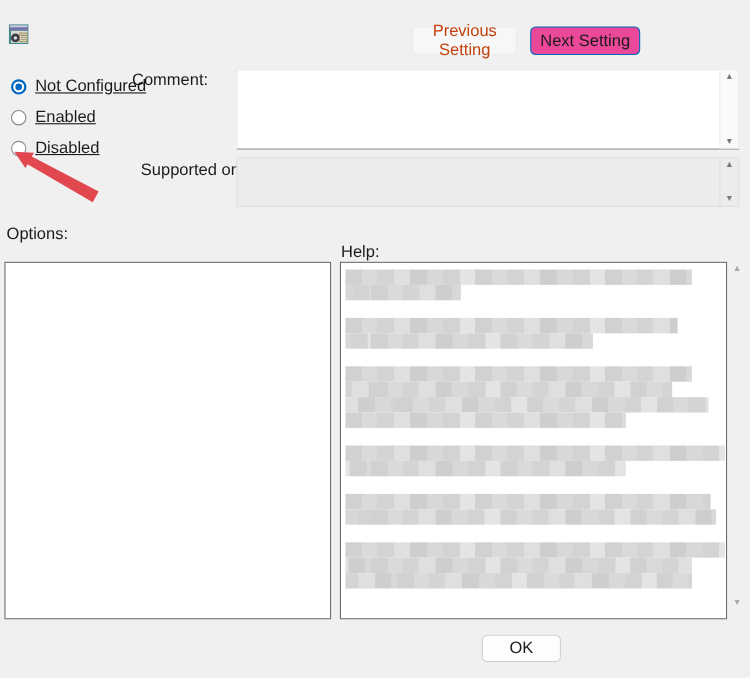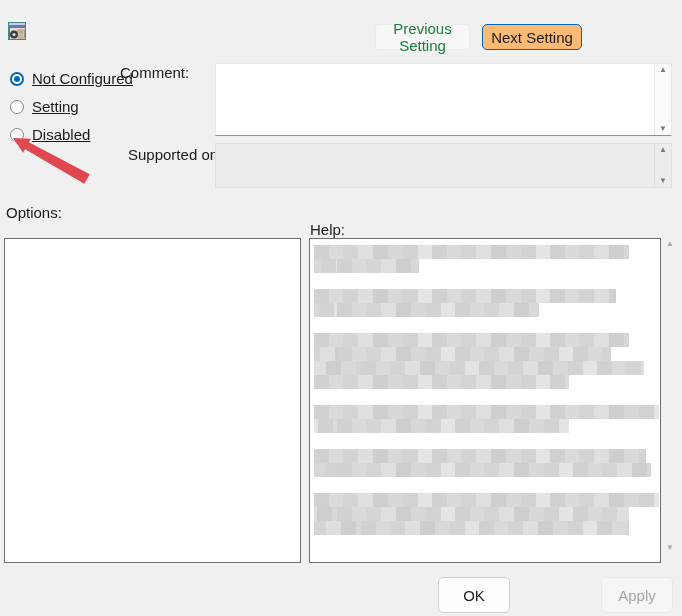--- a/index.html
+++ b/index.html
@@ -3,22 +3,22 @@
 <meta charset="utf-8">
 <style>
   html,body{margin:0;padding:0;}
   body{font-family:"Liberation Sans","DejaVu Sans",sans-serif;font-size:15px;color:#1b1b1b;}
   .window{position:relative;width:682px;height:616px;background:#f0f0f0;overflow:hidden;}
 
   
   .app-icon{position:absolute;left:8px;top:22px;width:18px;height:18px;}
   .top-btn{position:absolute;top:24px;height:26px;display:flex;align-items:center;justify-content:center;
            font-family:inherit;font-size:15px;border-radius:4px;box-sizing:border-box;padding:0;}
-  .btn-prev{left:375px;width:95px;background:#f7f7f7;border:1px solid #ebebeb;color:#15803d;}
-  .btn-next{left:482px;width:100px;background:#fdba74;border:1.5px solid #0067c0;border-radius:5px;color:#1b1b1b;}
+  .btn-prev{left:375px;width:95px;background:#f7f7f7;border:1px solid #ebebeb;color:#c2410c;}
+  .btn-next{left:482px;width:100px;background:#ec4899;border:1.5px solid #0067c0;border-radius:5px;color:#1b1b1b;}
 
   
   .radio-row{position:absolute;left:10px;display:flex;align-items:center;gap:8px;cursor:default;text-decoration:underline;}
   .radio-circle{width:14px;height:14px;border-radius:50%;border:1px solid #8a8a8a;background:#fff;
                 box-sizing:border-box;flex:0 0 auto;position:relative;}
   .radio-row.selected .radio-circle{border:2px solid #0067c0;}
   .radio-row.selected .radio-circle::after{content:"";position:absolute;left:50%;top:50%;width:6px;height:6px;
                 margin:-3px 0 0 -3px;border-radius:50%;background:#0067c0;}
 
   
@@ -44,21 +44,21 @@
   .redacted-line{height:14px;
      background:repeating-linear-gradient(90deg,#d2d0d2 0 15px,#dbd9db 15px 29px,#d5d3d5 29px 44px,
        #dfdee0 44px 59px,#cfcdcf 59px 74px,#d9d7d9 74px 89px,#d4d2d4 89px 104px,#e4e3e5 104px 118px);}
   .redacted-line.m1{background-position:23px 0;}
   .redacted-line.m2{background-position:47px 0;}
   .ghost-scroll{position:absolute;left:663px;top:240px;width:14px;height:312px;display:flex;flex-direction:column;
                 align-items:center;justify-content:space-between;}
   .ghost-scroll .arrow-glyph{color:#a8a8a8;}
 
   
-  .f-btn{position:absolute;top:577px;width:72px;height:36px;display:flex;align-items:center;justify-content:center;
+  .f-btn{position:absolute;top:577px;width:72px;height:25px;display:flex;align-items:center;justify-content:center;
          font-family:inherit;font-size:15px;border-radius:5px;box-sizing:border-box;padding:0;}
   .btn-ok{left:438px;background:#fdfdfd;border:1px solid #d1d1d1;color:#1b1b1b;}
   .btn-cancel{left:520px;background:#fdfdfd;border:1px solid #d1d1d1;color:#1b1b1b;}
   .btn-apply{left:601px;background:#f5f5f5;border:1px solid #e9e9e9;color:#a8a6a4;}
 
   .annotation-arrow{position:absolute;left:0;top:0;width:682px;height:616px;pointer-events:none;}
 </style>
 </head>
 <body>
 
@@ -79,21 +79,21 @@
 
   <button class="top-btn btn-prev" disabled="">Previous Setting</button>
   <button class="top-btn btn-next">Next Setting</button>
 
   <div class="radio-row selected" style="top:70px;">
     <span class="radio-circle"></span>
     <span>Not Configured</span>
   </div>
   <div class="radio-row" style="top:98px;">
     <span class="radio-circle"></span>
-    <span>Setting</span>
+    <span>Enabled</span>
   </div>
   <div class="radio-row" style="top:126px;">
     <span class="radio-circle"></span>
     <span>Disabled</span>
   </div>
 
   <div class="lbl" style="left:120px;top:64px;">Comment:</div>
   <div class="scrollbox comment-box">
     <div class="content"></div>
     <div class="vscroll">
@@ -145,19 +145,18 @@
           <div class="redacted-line m2" style="width: 315px;"></div>
         </div>
       </div>
   </div>
   <div class="ghost-scroll">
     <span class="arrow-glyph">▲</span>
     <span class="arrow-glyph">▼</span>
   </div>
 
   <button class="f-btn btn-ok">OK</button>
-  <button class="f-btn btn-apply" disabled="">Apply</button>
 
   <svg class="annotation-arrow" viewBox="0 0 682 616">
     <polygon points="13,138 30.9,138.8 28.9,142.3 89.7,174.2 84.3,183.8 25.1,149.3 23.1,152.8" fill="#e0474e"></polygon>
   </svg>
 
 </div>
 
 </body></html>

